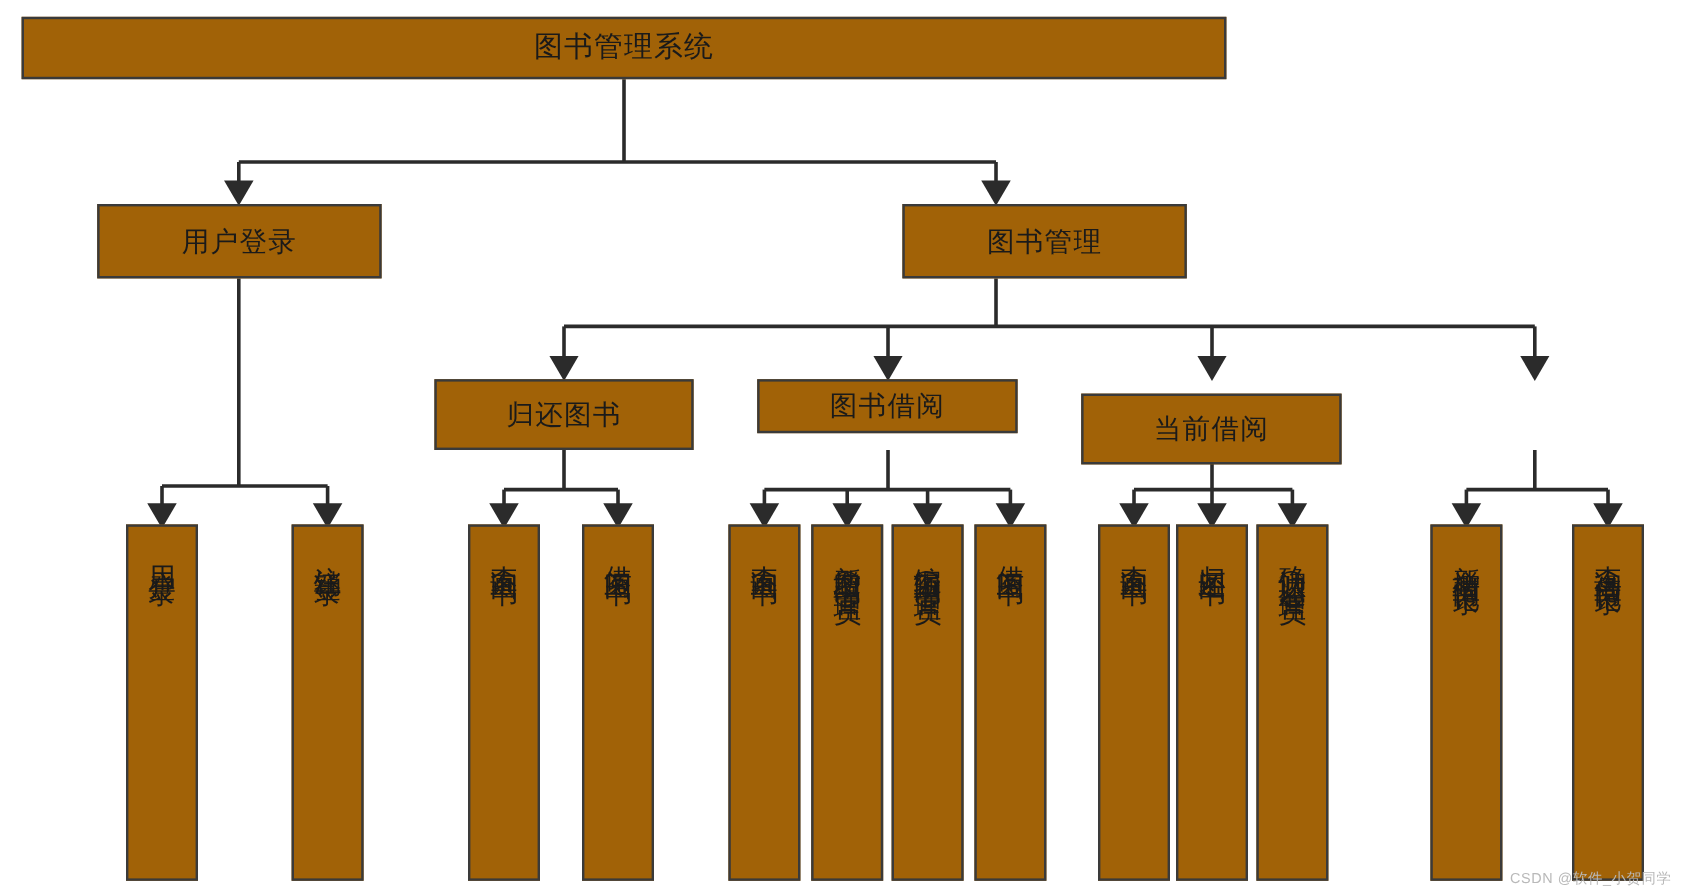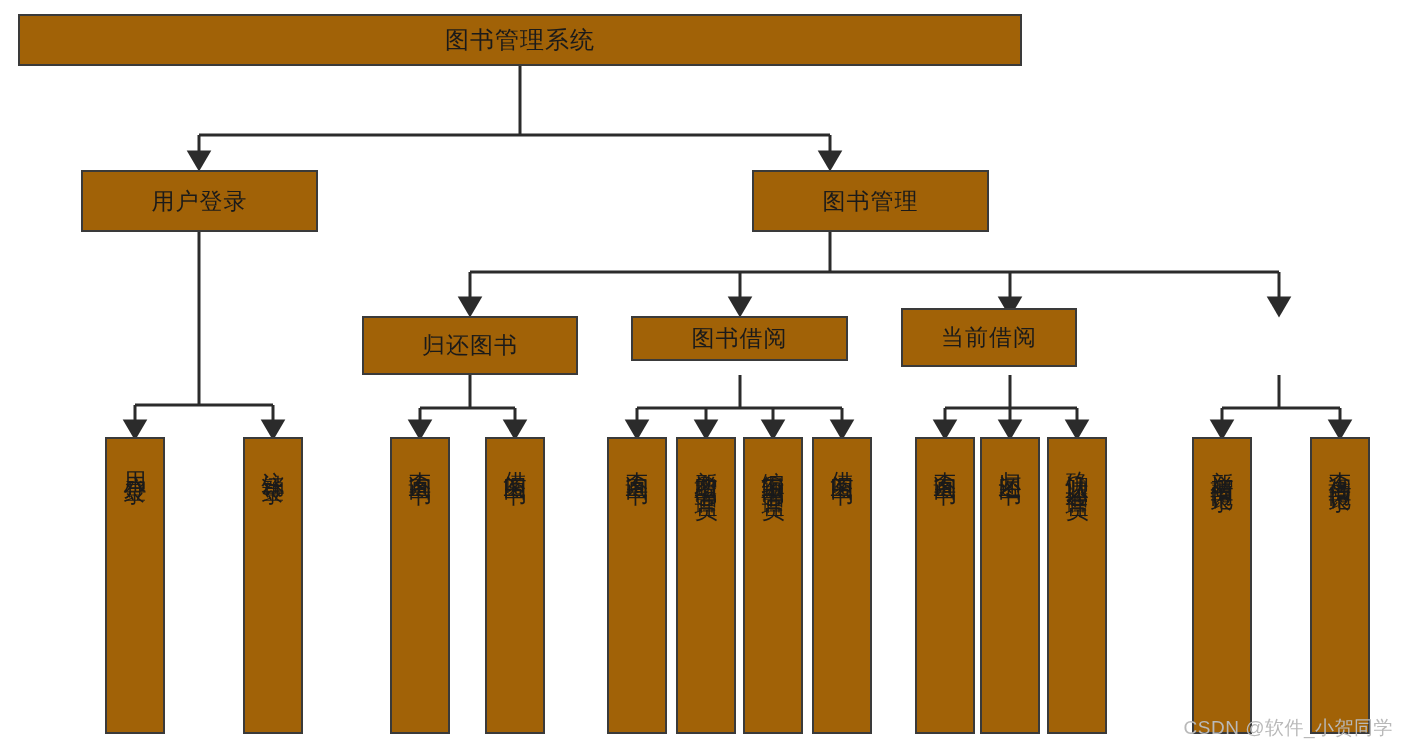--- a/index.html
+++ b/index.html
@@ -52,21 +52,21 @@
     text-orientation: upright;
     font-size: 23px;
     letter-spacing: 4px;
     line-height: 1;
     white-space: nowrap;
   }
   .watermark {
     position: absolute;
     right: 12px;
     bottom: 6px;
-    font-size: 19px;
+    font-size: 12px;
     color: #b9b9b9;
     letter-spacing: 0.5px;
     white-space: nowrap;
   }
 </style>
 </head>
 <body>
 
 <div id="canvas">
 
@@ -130,21 +130,21 @@
   <div class="node" style="left:711px; top:170px; width:237px; height:62px;margin-left:41px;">
     <span class="label">图书管理</span>
   </div>
 
   <div class="node" style="left:362px; top:316px; width:216px; height:59px;">
     <span class="label">归还图书</span>
   </div>
   <div class="node" style="left:631px; top:316px; width:217px; height:45px;justify-content:center;">
     <span class="label">图书借阅</span>
   </div>
-  <div class="node" style="left:901px; top:308px; width:176px; height:59px;">
+  <div class="node" style="left:901px; top:328px; width:217px; height:59px;">
     <span class="label">当前借阅</span>
   </div>
 
   <div class="node leaf" style="left:105px; top:437px; width:60px; height:297px;">
     <span class="label">用户登录</span>
   </div>
   <div class="node leaf" style="left:243px; top:437px; width:60px; height:297px;">
     <span class="label">注销登录</span>
   </div>
   <div class="node leaf" style="left:390px; top:437px; width:60px; height:297px;">

